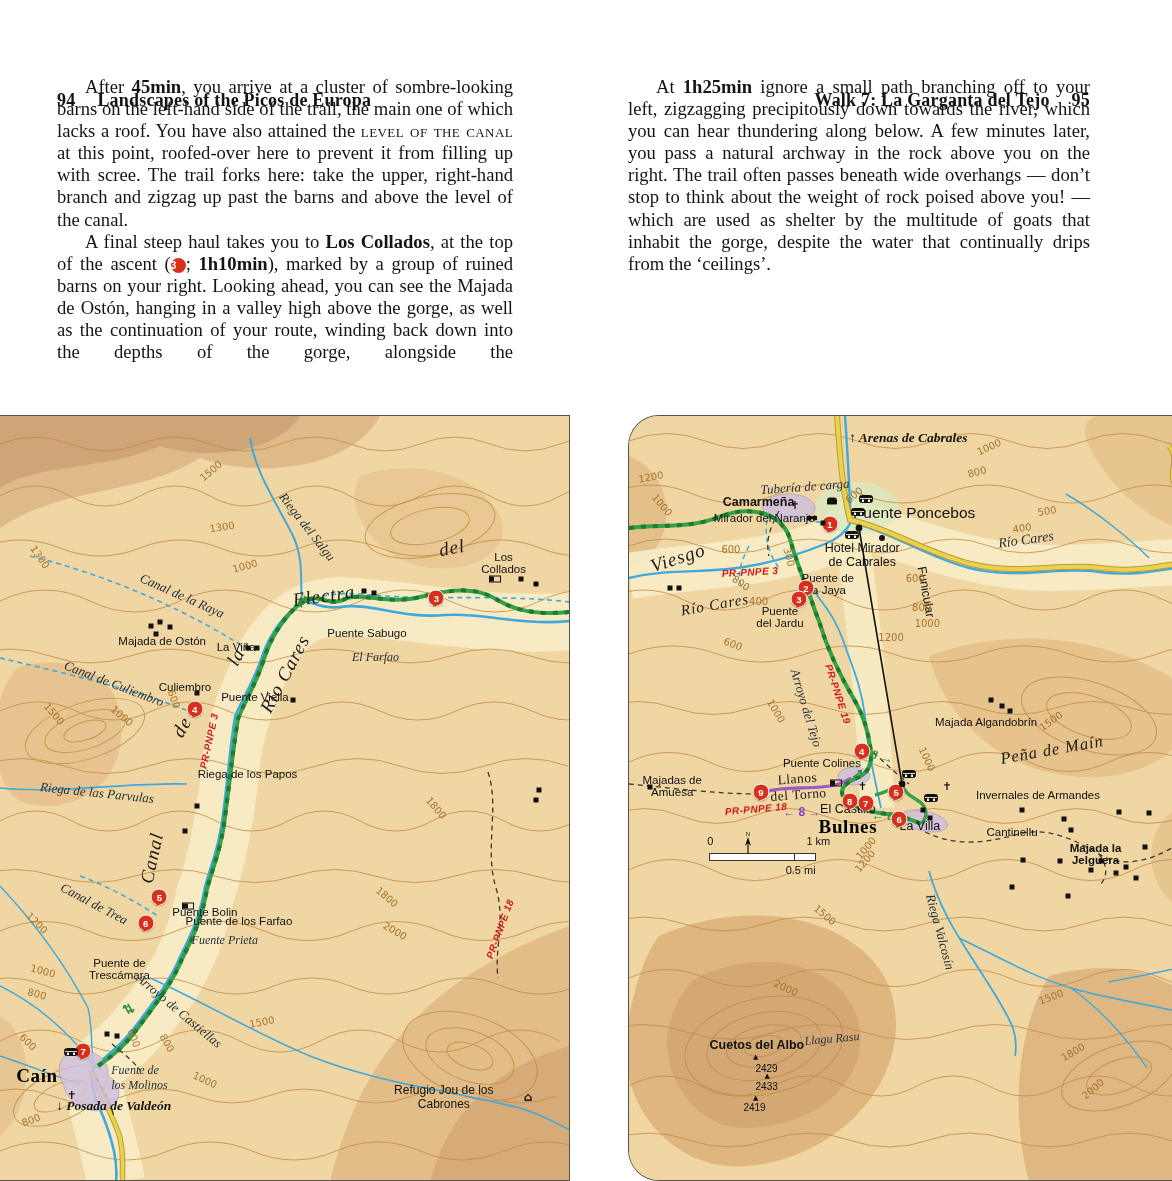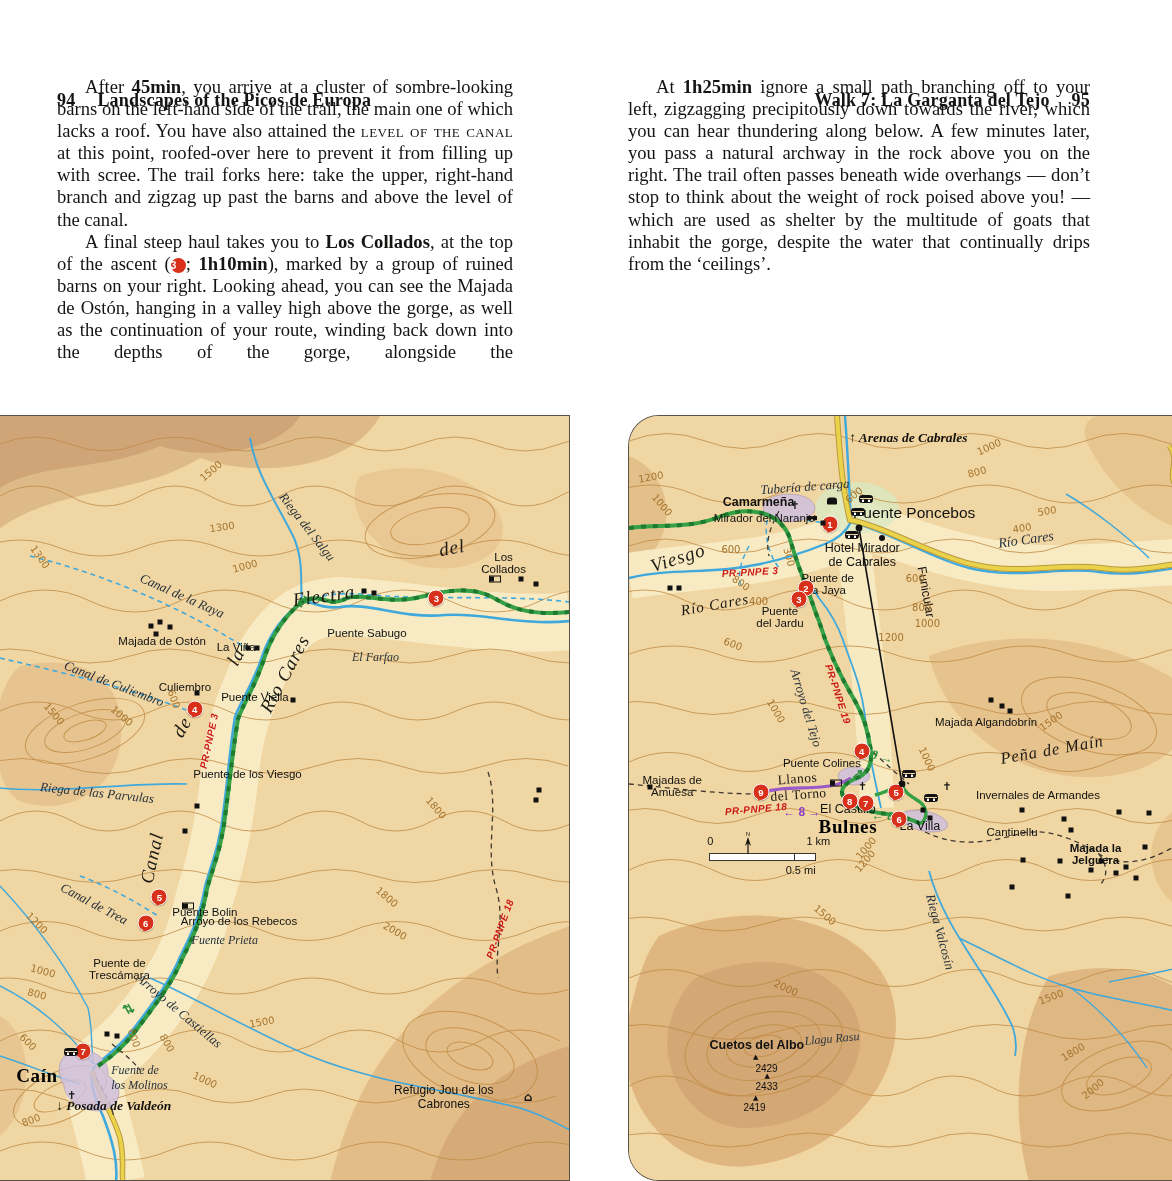--- a/index.html
+++ b/index.html
@@ -196,26 +196,26 @@
       <div class="ml k-canal" style="left: 41.5%; top: 31.6%; transform: translate(-50%, -50%) rotate(-62deg);">la</div>
       <div class="ml k-canal" style="left: 50%; top: 33.8%; transform: translate(-50%, -50%) rotate(-62deg);">Río Cares</div>
       <div class="ml k-water" style="left: 20%; top: 35.1%; transform: translate(-50%, -50%) rotate(21deg); font-size: 13px;">Canal de Culiembro</div>
       <div class="ml k-place" style="left: 32.5%; top: 35.5%; transform: translate(-50%, -50%) rotate(0deg);">Culiembro</div>
       <div class="ml k-place" style="left: 44.8%; top: 36.8%; transform: translate(-50%, -50%) rotate(0deg);">Puente Viella</div>
       <div class="ml k-canal" style="left: 32%; top: 40.7%; transform: translate(-50%, -50%) rotate(-60deg);">de</div>
       <div class="ml k-pr" style="left: 36.8%; top: 42.6%; transform: translate(-50%, -50%) rotate(-78deg);">PR-PNPE 3</div>
       <div class="ml k-contour" style="left: 9.5%; top: 39%; transform: translate(-50%, -50%) rotate(50deg);">1500</div>
       <div class="ml k-contour" style="left: 21.5%; top: 39.3%; transform: translate(-50%, -50%) rotate(40deg);">1000</div>
       <div class="ml k-contour" style="left: 30.5%; top: 37.1%; transform: translate(-50%, -50%) rotate(70deg);">600</div>
-      <div class="ml k-place" style="left: 43.5%; top: 46.9%; transform: translate(-50%, -50%) rotate(0deg);">Puente de los Viesgo</div>
+      <div class="ml k-place" style="left: 43.5%; top: 46.9%; transform: translate(-50%, -50%) rotate(0deg);">Riega de los Papos</div>
       <div class="ml k-water" style="left: 17%; top: 49.3%; transform: translate(-50%, -50%) rotate(6deg); font-size: 13px;">Riega de las Parvulas</div>
       <div class="ml k-canal" style="left: 26.8%; top: 57.9%; transform: translate(-50%, -50%) rotate(-78deg);">Canal</div>
       <div class="ml k-water" style="left: 16.5%; top: 63.9%; transform: translate(-50%, -50%) rotate(28deg); font-size: 13px;">Canal de Trea</div>
       <div class="ml k-place" style="left: 36%; top: 64.9%; transform: translate(-50%, -50%) rotate(0deg);">Puente Bolin</div>
-      <div class="ml k-place" style="left: 42%; top: 66.1%; transform: translate(-50%, -50%) rotate(0deg);">Arroyo de los Rebecos</div>
+      <div class="ml k-place" style="left: 42%; top: 66.1%; transform: translate(-50%, -50%) rotate(0deg);">Puente de los Farfao</div>
       <div class="ml k-water" style="left: 39.5%; top: 68.6%; transform: translate(-50%, -50%) rotate(0deg);">Fuente Prieta</div>
       <div class="ml k-place" style="left: 21%; top: 72.4%; transform: translate(-50%, -50%) rotate(0deg);">Puente de
 Trescámara</div>
       <div class="ml k-contour" style="left: 6.5%; top: 66.4%; transform: translate(-50%, -50%) rotate(45deg);">1200</div>
       <div class="ml k-contour" style="left: 7.5%; top: 72.7%; transform: translate(-50%, -50%) rotate(15deg);">1000</div>
       <div class="ml k-contour" style="left: 6.5%; top: 75.6%; transform: translate(-50%, -50%) rotate(15deg);">800</div>
       <div class="ml k-contour" style="left: 5%; top: 81.9%; transform: translate(-50%, -50%) rotate(45deg);">600</div>
       <div class="ml k-contour" style="left: 23.5%; top: 81.4%; transform: translate(-50%, -50%) rotate(70deg);">600</div>
       <div class="ml k-contour" style="left: 29.3%; top: 82.1%; transform: translate(-50%, -50%) rotate(60deg);">800</div>
       <div class="ml k-contour" style="left: 36%; top: 86.9%; transform: translate(-50%, -50%) rotate(25deg);">1000</div>

